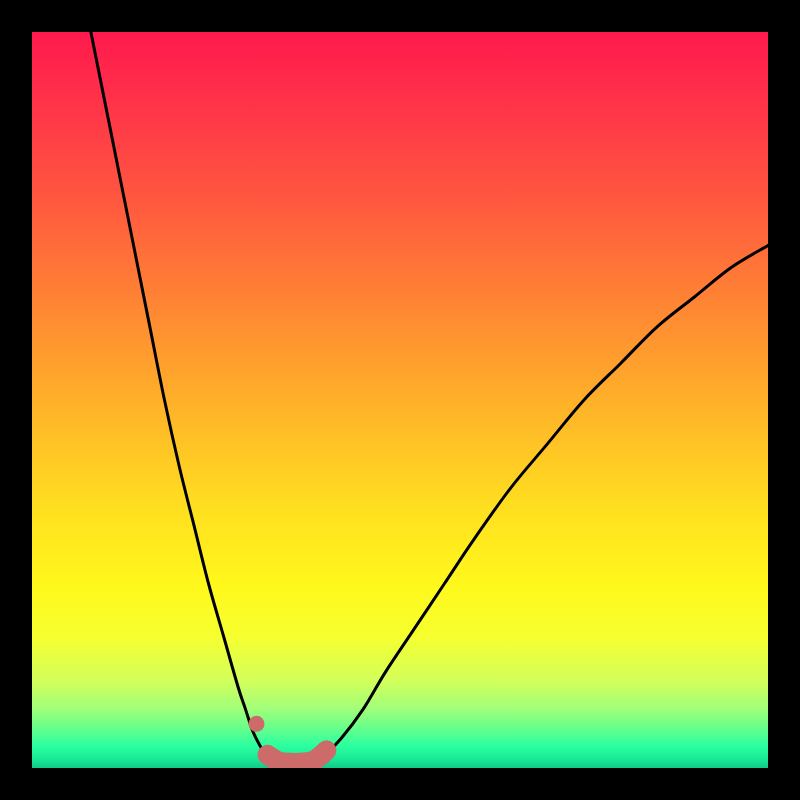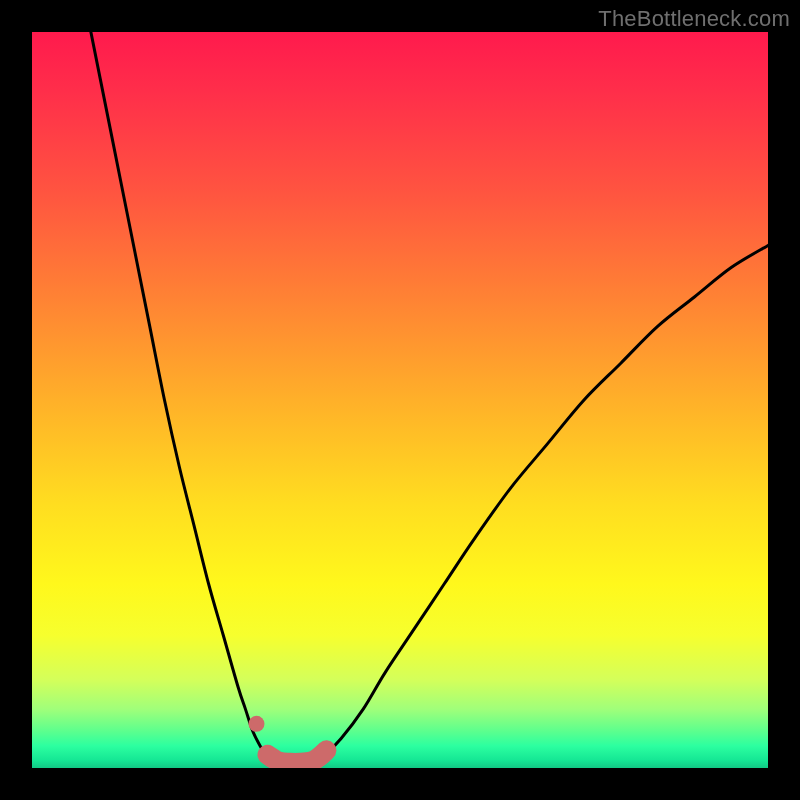--- a/index.html
+++ b/index.html
@@ -69,14 +69,13 @@
 <div class="frame">
   <div class="plot">
     <div class="gradient"></div>
     <svg class="curves" viewBox="0 0 736 736" preserveAspectRatio="none">
       <path id="left-branch" fill="none" stroke="#000" stroke-width="3" stroke-linecap="round" d="M 58.88 0 C 61.333333333333336 12.266666666666671, 68.69333333333334 49.066666666666706, 73.60000000000001 73.60000000000002 C 78.50666666666667 98.13333333333334, 83.41333333333333 122.66666666666659, 88.32 147.19999999999993 C 93.22666666666666 171.73333333333326, 98.13333333333334 196.2666666666667, 103.04 220.80000000000007 C 107.94666666666667 245.33333333333343, 112.85333333333334 269.86666666666673, 117.76 294.40000000000003 C 122.66666666666667 318.93333333333334, 127.57333333333332 344.6933333333333, 132.48 368 C 137.38666666666666 391.3066666666667, 142.29333333333335 413.38666666666666, 147.20000000000002 434.24 C 152.10666666666668 455.09333333333336, 157.01333333333332 473.49333333333334, 161.92 493.12 C 166.82666666666665 512.7466666666667, 171.73333333333332 533.6, 176.64 552 C 181.54666666666665 570.4, 186.45333333333335 586.3466666666667, 191.36 603.52 C 196.26666666666668 620.6933333333333, 202.4 642.7733333333333, 206.08 655.04 C 209.76000000000002 667.3066666666666, 210.98666666666668 669.76, 213.44 677.12 C 215.89333333333332 684.48, 218.34666666666664 693.0666666666667, 220.79999999999998 699.2 C 223.25333333333333 705.3333333333334, 225.70666666666665 709.6266666666667, 228.16 713.92 C 230.61333333333334 718.2133333333333, 233.06666666666666 722.2613333333334, 235.52 724.96 C 237.97333333333336 727.6586666666667, 241.65333333333336 729.2533333333333, 242.88000000000002 730.112"></path>
       <path id="right-branch" fill="none" stroke="#000" stroke-width="3" stroke-linecap="round" d="M 279.68 730.112 C 282.1333333333333 728.64, 289.49333333333334 725.2053333333333, 294.40000000000003 721.28 C 299.30666666666673 717.3546666666666, 302.9866666666667 713.92, 309.12 706.56 C 315.25333333333333 699.1999999999999, 323.84 688.16, 331.2 677.12 C 338.56 666.08, 344.69333333333327 653.8133333333333, 353.28 640.3199999999999 C 361.8666666666667 626.8266666666666, 372.9066666666667 610.88, 382.72 596.16 C 392.53333333333336 581.4399999999999, 402.3466666666667 566.72, 412.16 552 C 421.97333333333336 537.28, 430.55999999999995 523.7866666666667, 441.59999999999997 507.84000000000003 C 452.64 491.8933333333334, 466.1333333333334 472.26666666666665, 478.40000000000003 456.32 C 490.6666666666667 440.37333333333333, 502.9333333333333 426.88, 515.1999999999999 412.16 C 527.4666666666666 397.44000000000005, 539.7333333333333 381.49333333333334, 552 368 C 564.2666666666667 354.50666666666666, 576.5333333333334 343.46666666666664, 588.8000000000001 331.2 C 601.0666666666667 318.93333333333334, 613.3333333333334 305.44000000000005, 625.6 294.40000000000003 C 637.8666666666667 283.36, 650.1333333333333 274.7733333333333, 662.4 264.96 C 674.6666666666666 255.14666666666665, 686.9333333333333 244.10666666666663, 699.1999999999999 235.51999999999998 C 711.4666666666666 226.93333333333334, 729.8666666666667 217.12000000000003, 736 213.44000000000005"></path>
       <path id="valley-stroke" fill="none" stroke="#cd6a6a" stroke-width="20" stroke-linecap="round" d="M 235.52 722.752 C 237.36 723.856, 242.88 728.0266666666666, 246.56 729.376 C 250.24 730.7253333333333, 253.91999999999996 730.6026666666667, 257.59999999999997 730.848 C 261.28 731.0933333333332, 264.96 731.0933333333332, 268.64 730.848 C 272.32 730.6026666666667, 276.61333333333334 730.3573333333333, 279.68 729.376 C 282.74666666666667 728.3946666666667, 284.5866666666667 726.8000000000001, 287.04 724.96 C 289.49333333333334 723.12, 293.17333333333335 719.44, 294.40000000000003 718.336"></path>
       <circle id="lone-dot" r="8" fill="#cd6a6a" cx="224.48" cy="691.84"></circle>
     </svg>
   </div>
-  <div class="watermark">TheBottleneck.com</div>
 </div>
 
 </body></html>

